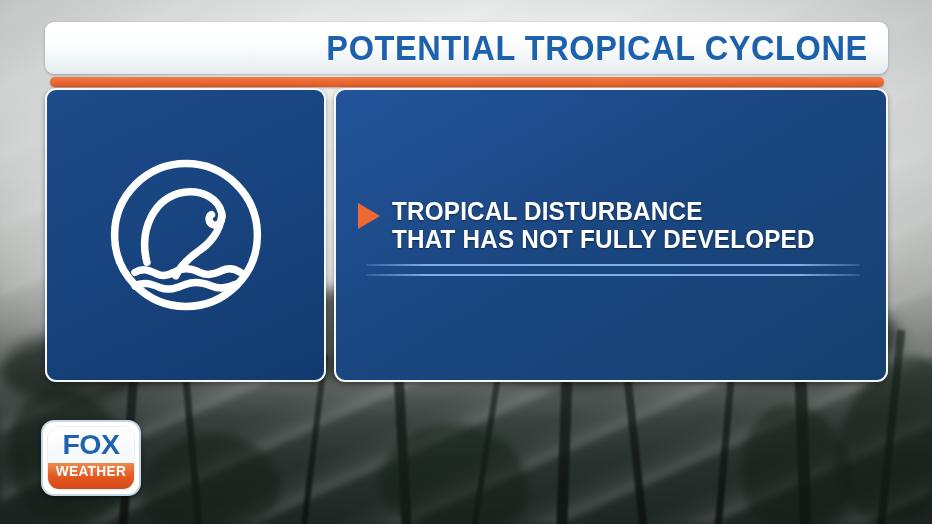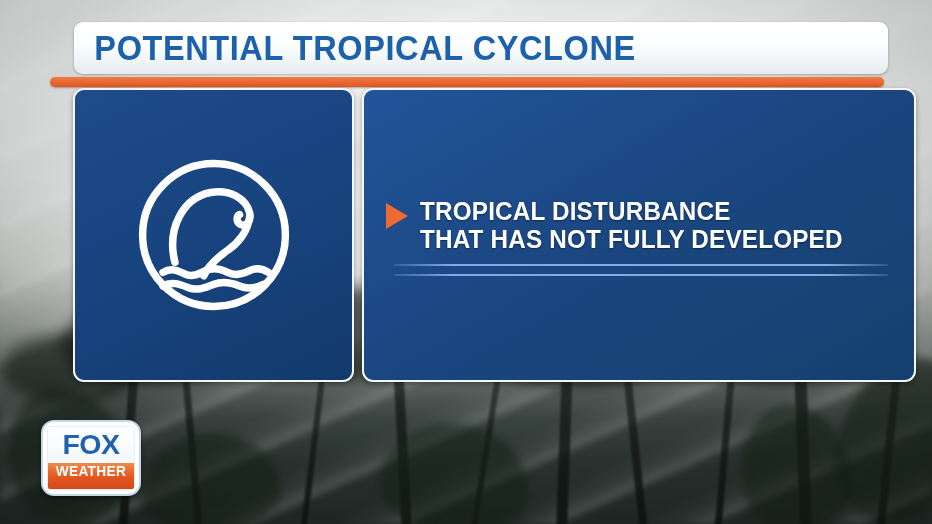--- a/index.html
+++ b/index.html
@@ -72,21 +72,21 @@
     background:radial-gradient(ellipse at 50% 42%, rgba(0,0,0,0) 45%, rgba(0,0,0,.22) 100%);
   }
 
   
   .title-wrap { position:absolute; left:45px; top:22px; width:843px; }
   .title-bar {
     height:52px;
     border-radius:9px;
     background:linear-gradient(180deg,#ffffff 0%,#fdfefe 42%,#eef3f6 78%,#e4ebf0 100%);
     box-shadow:0 1px 3px rgba(0,0,0,.28);
-    display:flex; align-items:center; justify-content:flex-start;margin-left:29px;
+    display:flex; align-items:center; justify-content:flex-end;
   }
   .title-text {
     color:#1d60ab;
     font-size:35px;
     font-weight:bold;
     letter-spacing:.6px;
     transform:scaleX(.93);
     white-space:nowrap;
     text-shadow:0 1px 0 rgba(255,255,255,.9);
   }
@@ -99,21 +99,20 @@
     box-shadow:0 1px 2px rgba(0,0,0,.3);
   }
 
   
   .panel {
     position:absolute;
     border-radius:11px;
     border:2px solid #f4f6f7;
     box-shadow:0 2px 5px rgba(0,0,0,.35);
     background:linear-gradient(160deg,#1d4a85 0%,#17427b 40%,#123a6e 100%);
-    margin-left:28px;
   }
   .panel-icon { left:45px; top:88px; width:281px; height:294px;
     background:linear-gradient(155deg,#1e4c88 0%,#184480 45%,#123a6d 100%);
     display:flex; align-items:center; justify-content:center; }
   .panel-list { left:334px; top:88px; width:554px; height:294px;
     background:linear-gradient(150deg,#235architecture 0%,#1b4782 0%,#15406f 100%);
     background:linear-gradient(150deg,#23549a 0%,#1b4782 45%,#14406f 100%);
     padding:14px 16px 14px 18px;
     display:flex; flex-direction:column; justify-content:center; }
 
@@ -149,21 +148,21 @@
     position:absolute; left:41px; top:420px;
     width:100px; height:76px;
     border-radius:13px;
     background:#ffffff;
     border:2px solid #c6d6e4;
     box-shadow:0 2px 5px rgba(0,0,0,.45);
     padding:4px;
     display:flex; flex-direction:column;
   }
   .logo-inner {
-    flex:1; border-radius:3px; overflow:hidden;
+    flex:1; border-radius:12px; overflow:hidden;
     display:flex; flex-direction:column;
     border:1px solid #e8f0f6;
   }
   .logo-fox {
     flex:1.42;
     background:linear-gradient(180deg,#ffffff,#f3f8fb);
     display:flex; align-items:center; justify-content:center;
   }
   .logo-fox span {
     color:#1f63b0; font-size:28px; font-weight:bold;

